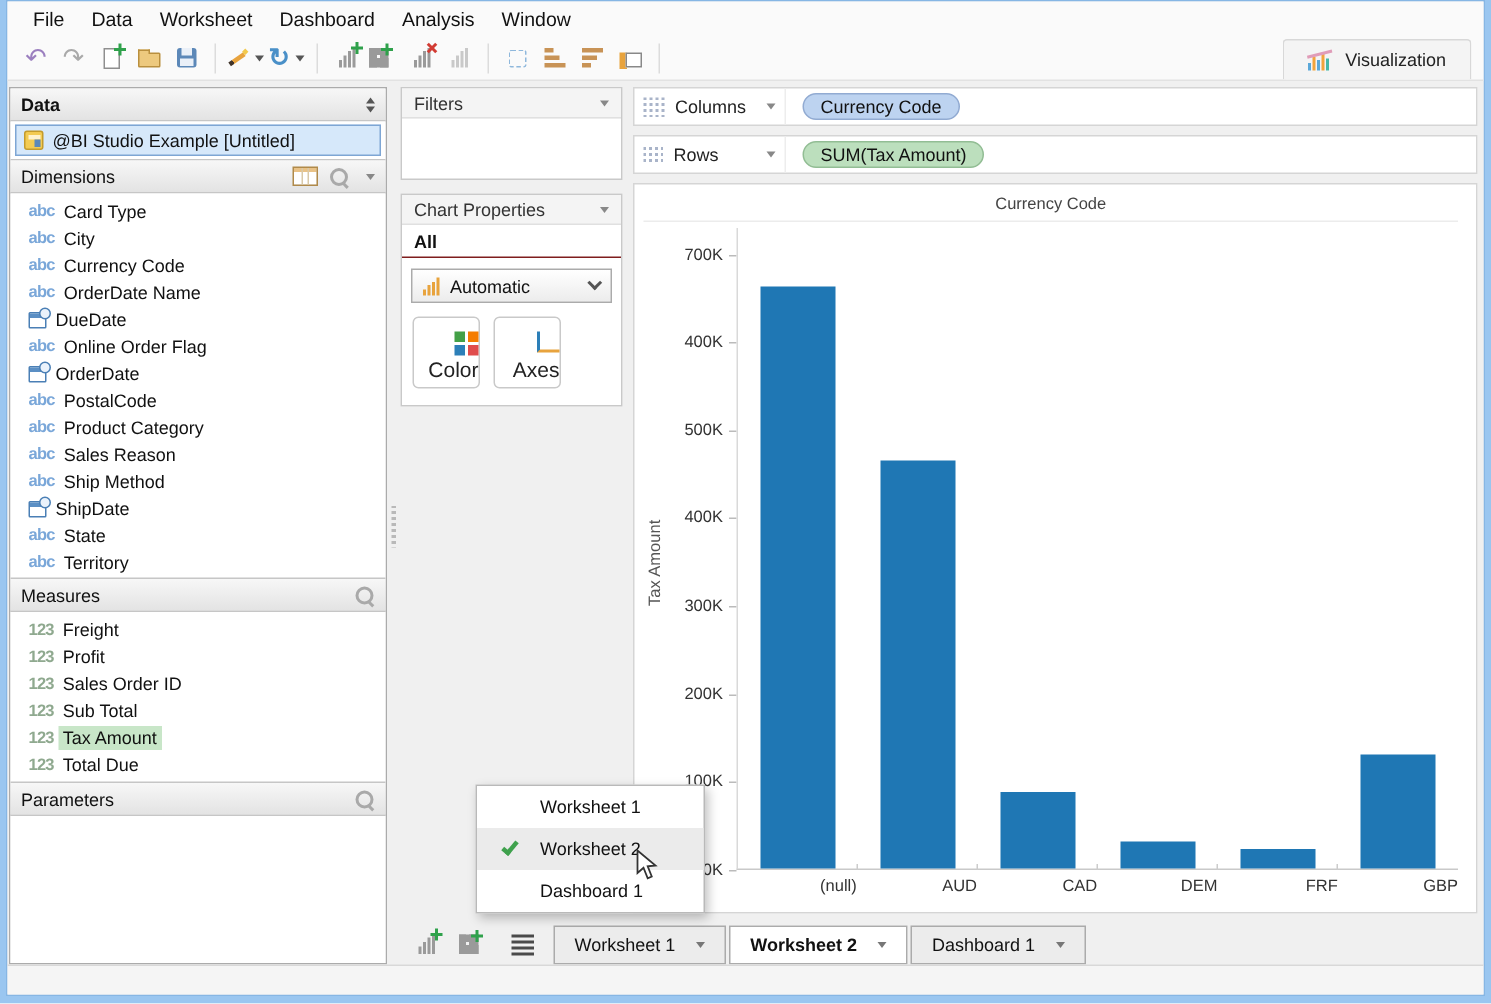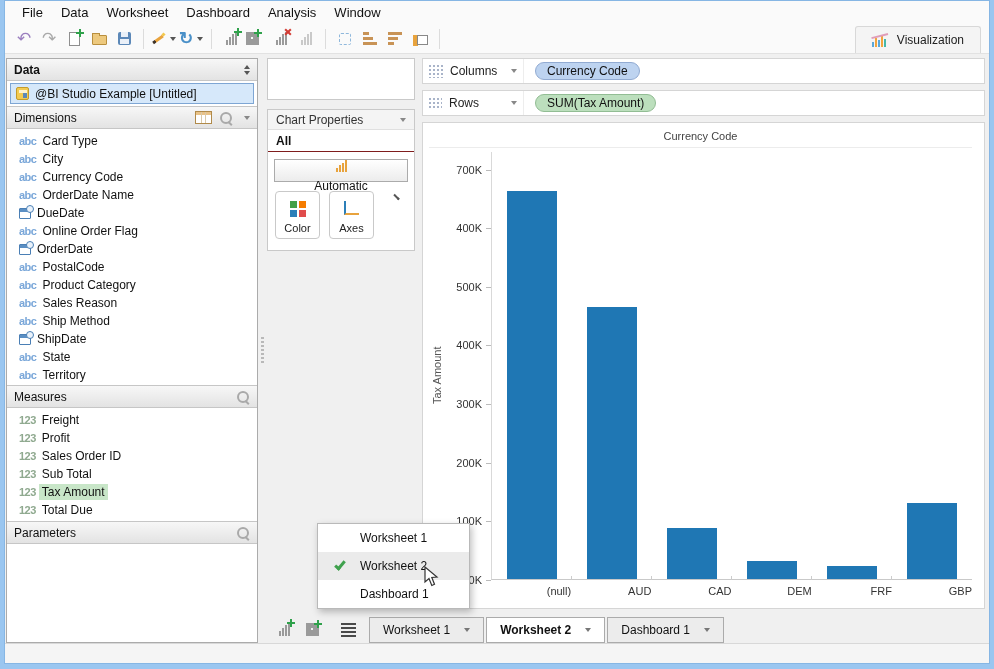--- a/index.html
+++ b/index.html
@@ -142,31 +142,31 @@
   .right-region { flex:1; min-width:0; display:flex; flex-direction:column; }
   .upper { flex:1; min-height:0; display:flex; }
   .middle-col { width:148px; flex:0 0 auto; display:flex; flex-direction:column; gap:9px; margin-right:7px; }
   .card { background:#fff; border:1px solid #C9C9C9; }
   .card-header { height:20px; display:flex; align-items:center; justify-content:space-between;
     padding:0 8px; background:#F4F4F4; border-bottom:1px solid #E0E0E0; color:#333; }
   .filters-body { height:40px; }
   .all-row { height:22px; display:flex; align-items:center; padding:0 8px; font-weight:bold;
     border-bottom:1px solid #7f1d1d; }
   .auto-select { margin:7px 6px 4px; height:23px; border:1px solid #ABABAB;
-    background:linear-gradient(#FFFFFF,#ECECEC); display:flex; align-items:center; gap:7px; padding:0 7px;flex-direction:column; }
+    background:linear-gradient(#FFFFFF,#ECECEC); display:flex; align-items:center; gap:7px; padding:0 7px; }
   .auto-bars { display:flex; align-items:flex-end; gap:1px; }
   .auto-bars i { display:block; width:2px; background:#E8A33D; }
   .auto-bars i:nth-child(1){height:4px;} .auto-bars i:nth-child(2){height:7px;}
   .auto-bars i:nth-child(3){height:9px;} .auto-bars i:nth-child(4){height:12px;}
   .chevron { width:7px; height:7px; border-right:2px solid #555; border-bottom:2px solid #555;
     transform:rotate(45deg); margin-left:auto; margin-top:-4px; }
   .props-buttons { display:flex; gap:9px; padding:5px 7px 11px; }
   .prop-btn { width:45px; height:48px; border:1px solid #C9C9C9; border-radius:4px; background:#fff;
-    display:flex; flex-direction:column; align-items:center; justify-content:space-between;
-    padding:9px 0 4px; font-size:11px; color:#222; }
+    display:flex; flex-direction:column; align-items:flex-end; justify-content:space-between;
+    padding:9px 0 4px; font-size:14px; color:#222; }
   .color-icon { display:grid; grid-template-columns:7px 7px; gap:2px; }
   .color-icon i { width:7px; height:7px; display:block; }
   .color-icon i:nth-child(1){background:#43A047;} .color-icon i:nth-child(2){background:#F57C00;}
   .color-icon i:nth-child(3){background:#2C7FB8;} .color-icon i:nth-child(4){background:#E04C4C;}
   .axes-icon { width:15px; height:14px; border-left:2px solid #2C7FB8; border-bottom:2px solid #E8A33D; }
 
   
   .viz-col { flex:1; min-width:0; display:flex; flex-direction:column; }
   .shelf { height:26px; flex:0 0 auto; background:#fff; border:1px solid #D5D5D5;
     display:flex; align-items:center; margin-bottom:6px; padding:0 6px;text-align:center; }
@@ -457,20 +457,24 @@
 
       <div class="splitter">
         <span class="splitter-handle"></span>
       </div>
 
       <div class="right-region">
         <div class="upper">
 
           <div class="middle-col">
             <div class="card">
+              <div class="card-header">
+                <span>Filters</span>
+                <span class="dd-tri" style="border-top-color:#888;"></span>
+              </div>
               <div class="filters-body"></div>
             </div>
             <div class="card">
               <div class="card-header">
                 <span>Chart Properties</span>
                 <span class="dd-tri" style="border-top-color:#888;"></span>
               </div>
               <div class="all-row">All</div>
               <div class="auto-select">
                 <span class="auto-bars">

